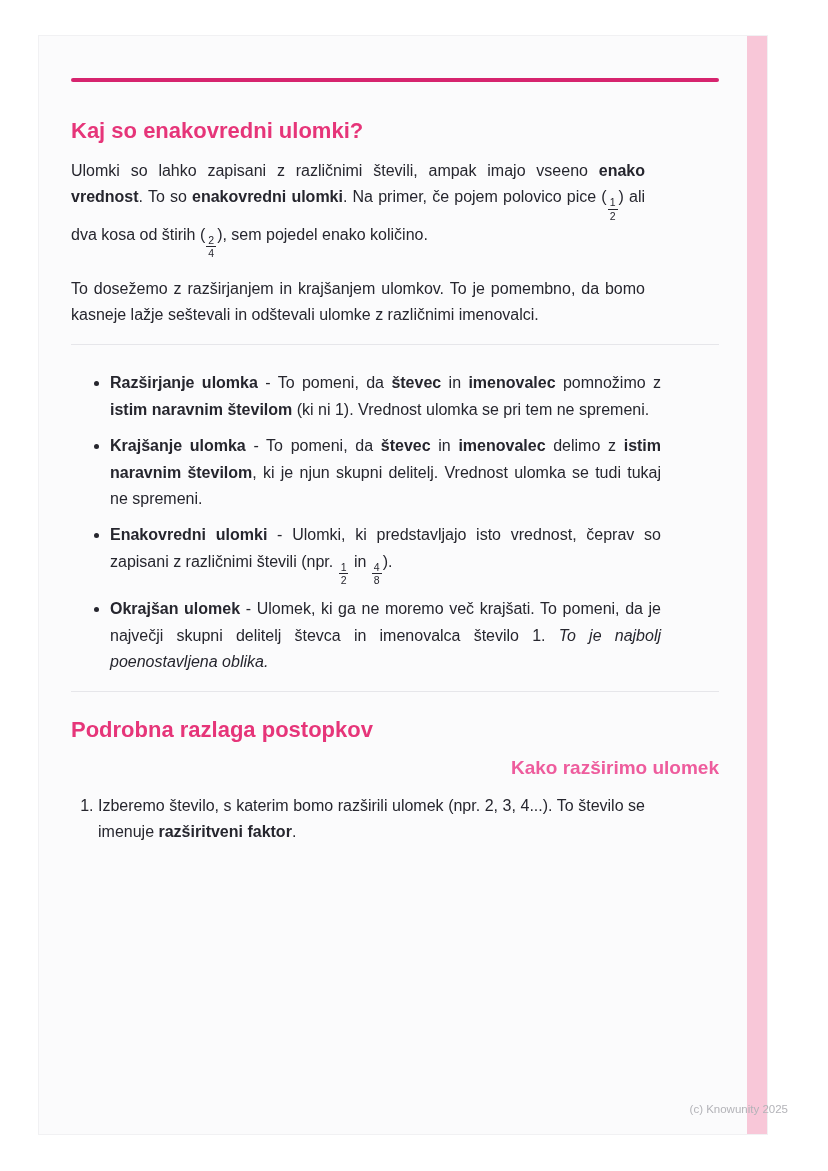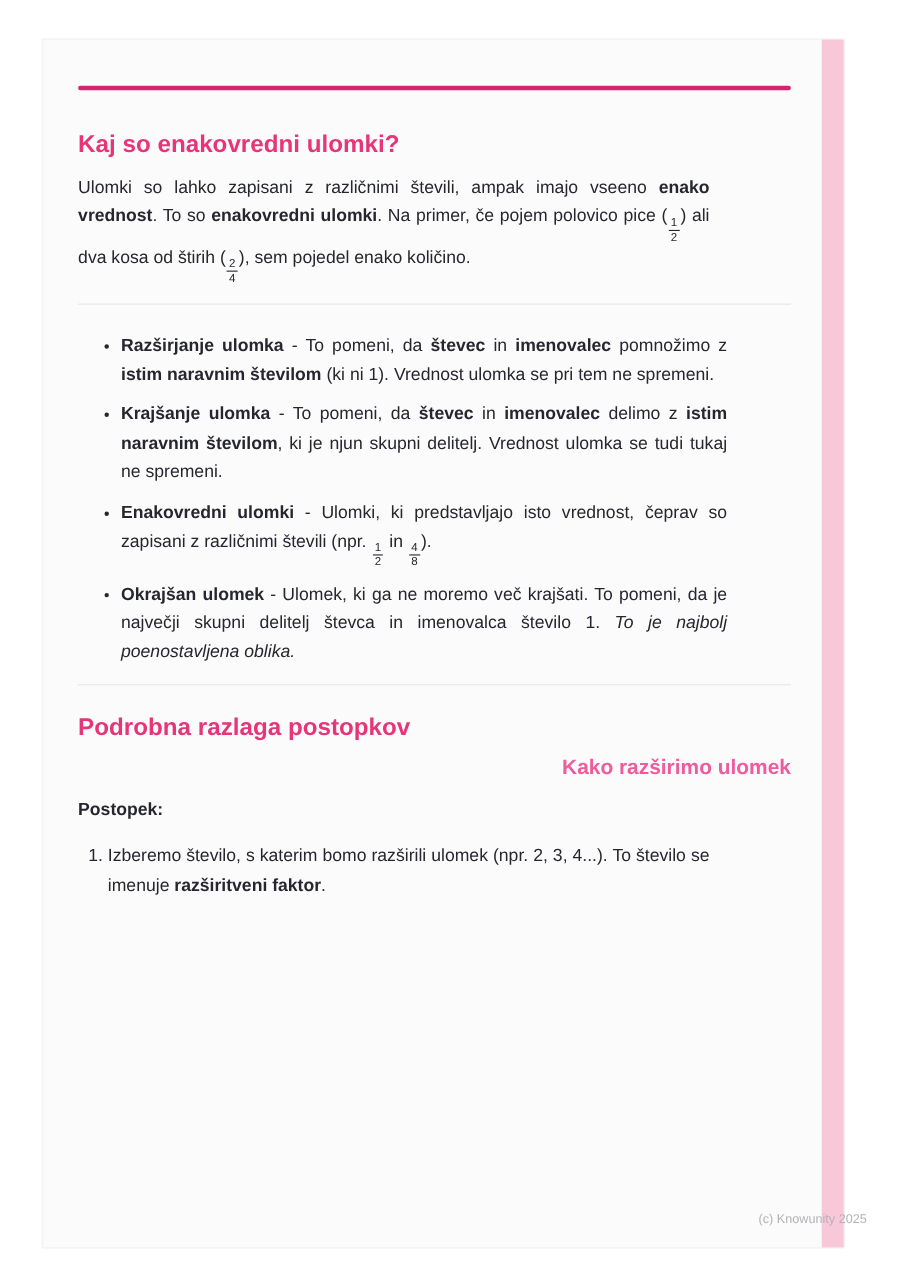--- a/index.html
+++ b/index.html
@@ -84,37 +84,37 @@
     <hr class="title-rule">
     <div id="doc-content">
         <h2>Kaj so enakovredni ulomki?</h2>
         <p><span>Ulomki so lahko zapisani z različnimi števili, ampak imajo vseeno </span><strong>enako vrednost</strong><span>. To so </span><strong>enakovredni ulomki</strong><span>. Na primer, če pojem polovico pice (</span><span class="frac">
             <span class="fn">1</span>
             <span class="fd">2</span>
           </span><span>) ali dva kosa od štirih (</span><span class="frac">
             <span class="fn">2</span>
             <span class="fd">4</span>
           </span><span>), sem pojedel enako količino.</span></p>
+        <p><span>To dosežemo z razširjanjem in krajšanjem ulomkov. To je pomembno, da bomo kasneje lažje seštevali in odštevali ulomke z različnimi imenovalci.</span></p>
         <hr class="divider">
         <ul class="bullets">
           <li><strong>Razširjanje ulomka</strong><span> - To pomeni, da </span><strong>števec</strong><span> in </span><strong>imenovalec</strong><span> pomnožimo z </span><strong>istim naravnim številom</strong><span> (ki ni 1). Vrednost ulomka se pri tem ne spremeni.</span></li>
           <li><strong>Krajšanje ulomka</strong><span> - To pomeni, da </span><strong>števec</strong><span> in </span><strong>imenovalec</strong><span> delimo z </span><strong>istim naravnim številom</strong><span>, ki je njun skupni delitelj. Vrednost ulomka se tudi tukaj ne spremeni.</span></li>
           <li><strong>Enakovredni ulomki</strong><span> - Ulomki, ki predstavljajo isto vrednost, čeprav so zapisani z različnimi števili (npr. </span><span class="frac">
               <span class="fn">1</span>
               <span class="fd">2</span>
             </span><span> in </span><span class="frac">
               <span class="fn">4</span>
               <span class="fd">8</span>
             </span><span>).</span></li>
           <li><strong>Okrajšan ulomek</strong><span> - Ulomek, ki ga ne moremo več krajšati. To pomeni, da je največji skupni delitelj števca in imenovalca število 1. </span><em>To je najbolj poenostavljena oblika.</em></li>
         </ul>
         <hr class="divider">
         <h2>Podrobna razlaga postopkov</h2>
         <h3>Kako razširimo ulomek</h3>
-        <p><strong>Postopek:</strong></p>
         <ol class="steps">
           <li><span>Izberemo število, s katerim bomo razširili ulomek (npr. 2, 3, 4...). To število se imenuje </span><strong>razširitveni faktor</strong><span>.</span></li>
         </ol>
       </div>
   </div>
 </div>
 
 <div class="watermark">(c) Knowunity 2025</div>
 
 </body></html>

